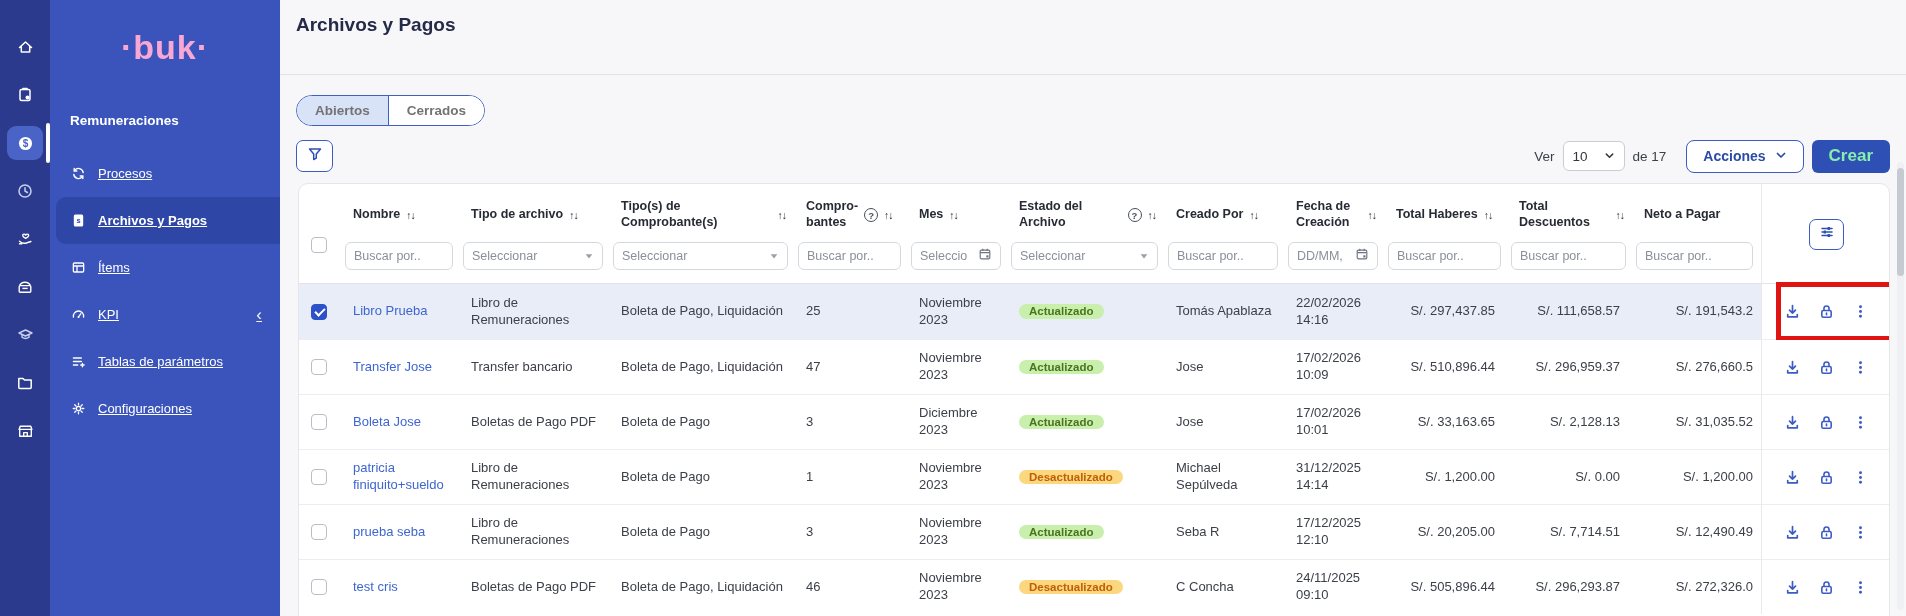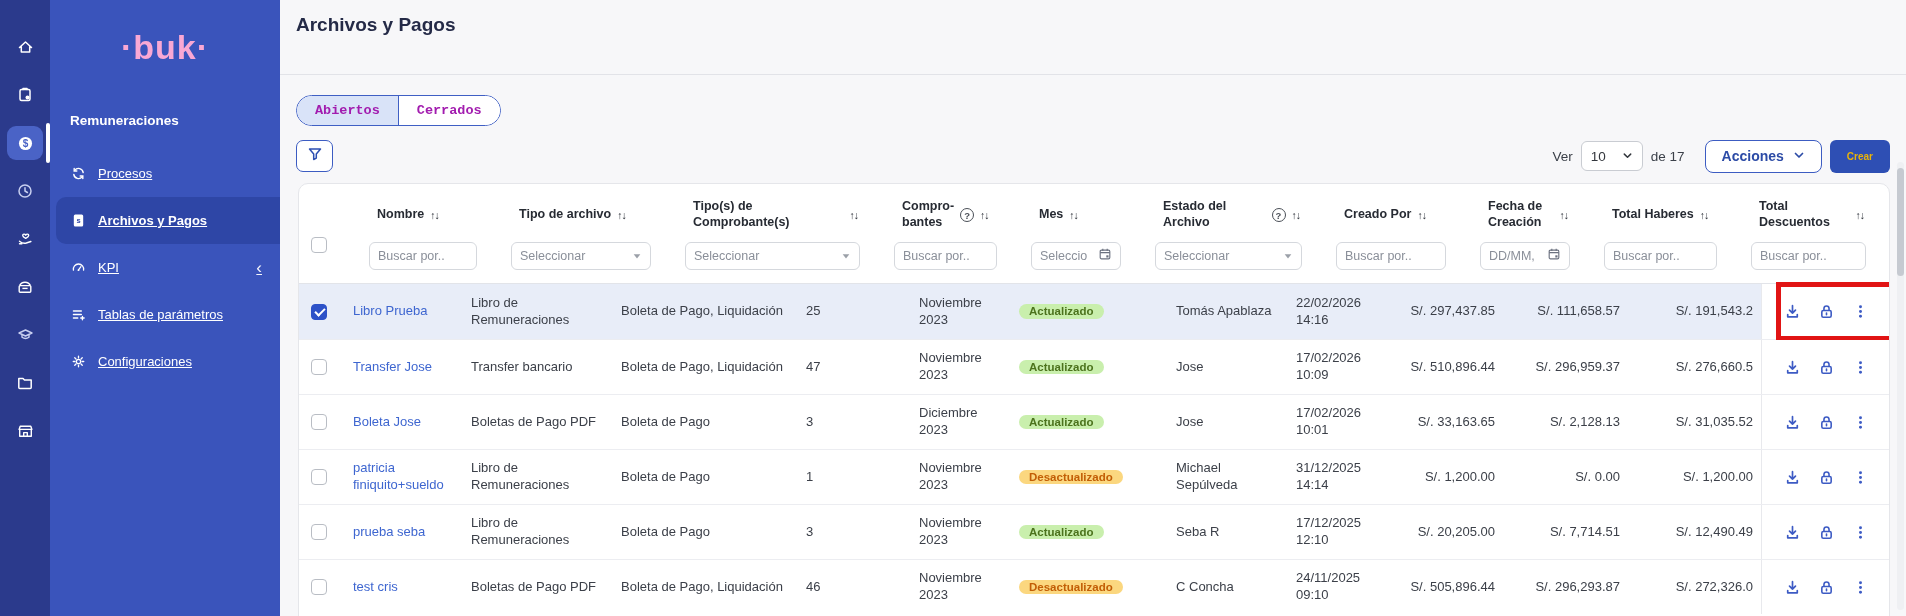--- a/index.html
+++ b/index.html
@@ -28,32 +28,32 @@
   .mi{display:flex;align-items:center;gap:12px;height:47px;padding-left:20px;font-size:13px;color:#fff;cursor:pointer;position:relative;text-decoration:underline;}
   .mi .mic{width:16px;height:16px;display:flex;align-items:center;justify-content:center;flex:0 0 auto;}
   .mi.active{background:var(--sidebar-active-bg);border-radius:10px 0 0 10px;margin-left:6px;padding-left:14px;font-weight:700;}
   .mi .chev{margin-left:auto;margin-right:18px;font-size:17px;line-height:1;opacity:.95;}
 
   
   .main{position:absolute;left:280px;right:0;top:0;bottom:0;background:#F7F7F9;}
   .page-head{height:75px;border-bottom:1px solid #E2E3E8;padding:14px 0 0 16px;}
   .page-title{font-size:19px;font-weight:700;color:#242A47;}
   .tabs{display:inline-flex;margin:20px 0 0 16px;border:1px solid #3F5FC4;border-radius:17px;overflow:hidden;height:31px;background:#fff;}
-  .tab{display:flex;align-items:center;padding:0 18px;font-size:13.5px;font-weight:600;color:#a21caf;cursor:pointer;background:#fff;font-family:Liberation Mono, monospace;}
+  .tab{display:flex;align-items:center;padding:0 18px;font-size:13.5px;font-weight:600;color:#737373;cursor:pointer;background:#fff;}
   .tab.active{background:var(--tab-active-bg);border-right:1px solid #3F5FC4;}
   .controls{display:flex;align-items:center;margin:13px 16px 0 16px;height:34px;}
   .filter-btn{width:37px;height:32px;border:1px solid #3C5CC2;border-radius:7px;background:#fff;display:flex;align-items:center;justify-content:center;cursor:pointer;}
   .right-controls{margin-left:auto;display:flex;align-items:center;gap:8px;font-size:13.5px;color:#3B4049;}
   .pagesize{width:62px;height:30px;border:1px solid #C9CCD2;border-radius:6px;background:#fff;display:flex;align-items:center;padding:0 9px;justify-content:space-between;cursor:pointer;color:#33373D;}
   .btn-acciones{margin-left:12px;height:33px;padding:0 16px;border:1px solid #3C5CC2;border-radius:8px;background:#fff;color:#2C4BA6;font-size:14px;font-weight:600;display:flex;align-items:center;gap:9px;cursor:pointer;}
-  .btn-crear{height:33px;padding:0 17px;border:none;border-radius:6px;background:var(--accent-blue);color:#eab308;font-size:10px;font-weight:700;cursor:pointer;}
+  .btn-crear{height:33px;padding:0 17px;border:none;border-radius:6px;background:var(--accent-blue);color:#86efac;font-size:17px;font-weight:700;cursor:pointer;}
 
   
   .card{margin:10px 16px 0 18px;height:434px;background:#fff;border:1px solid #E5E6EA;border-radius:10px 10px 0 0;overflow:hidden;}
-  .thead{display:grid;grid-template-columns:var(--cols);height:100px;border-bottom:1px solid #E2E4E9;gap:24px;}
+  .thead{display:grid;grid-template-columns:var(--cols);height:100px;border-bottom:1px solid #E2E4E9;}
   .hc{display:flex;flex-direction:column;min-width:0;}
   .hlab-row{height:56px;display:flex;align-items:center;gap:6px;padding:6px 10px 0 10px;min-width:0;}
   .hlab{font-size:12.5px;font-weight:700;color:#272B33;line-height:1.25;white-space:pre-line;}
   .hfil-row{height:44px;display:flex;align-items:flex-start;padding:2px 8px 0 2px;}
   .sort{font-size:10.5px;letter-spacing:-1px;color:#31353D;cursor:pointer;flex:0 0 auto;}
   .help{width:14px;height:14px;border:1.3px solid #4A4F57;border-radius:50%;font-size:9.5px;font-weight:700;color:#4A4F57;display:flex;align-items:center;justify-content:center;flex:0 0 auto;cursor:pointer;}
   .cb{width:16px;height:16px;border:1.5px solid #B9BDC4;border-radius:4px;background:#fff;cursor:pointer;flex:0 0 auto;position:relative;}
   .cb.checked{background:#2D52C8;border-color:#2D52C8;}
   .cb.checked::after{content:"";position:absolute;left:3px;top:3.5px;width:8px;height:4px;border-left:2px solid #fff;border-bottom:2px solid #fff;transform:rotate(-45deg);}
   .hc-check{align-items:center;justify-content:flex-start;display:flex;flex-direction:row;padding:21px 0 0 12px;}
@@ -168,20 +168,29 @@
         <span class="mic">
           <svg width="15" height="15" viewBox="0 0 16 16">
               <rect x="3" y="1.6" width="10" height="12.8" rx="1.6" fill="#fff"></rect>
               <text x="8" y="10.6" font-size="8" font-weight="bold" fill="#2E46A6" text-anchor="middle">s</text>
             </svg>
         </span>
         <span>Archivos y Pagos</span>
       </div>
       <div class="mi">
         <span class="mic">
+          <svg width="15" height="15" viewBox="0 0 16 16" fill="none" stroke="#fff" stroke-width="1.4">
+              <rect x="2.5" y="3.2" width="11" height="9.6" rx="1"></rect>
+              <path d="M2.5 6.4h11M6.4 6.4v6.4"></path>
+            </svg>
+        </span>
+        <span>Ítems</span>
+      </div>
+      <div class="mi">
+        <span class="mic">
           <svg width="15" height="15" viewBox="0 0 16 16" fill="none" stroke="#fff" stroke-width="1.4" stroke-linecap="round">
               <path d="M2.6 10.8a5.5 5.5 0 1 1 10.8 0"></path>
               <path d="M8 10.5l2.6-3.4"></path>
               <circle cx="8" cy="10.8" r="1" fill="#fff" stroke="none"></circle>
             </svg>
         </span>
         <span>KPI</span>
         <span class="chev">‹</span>
       </div>
       <div class="mi">
@@ -388,20 +397,23 @@
               <span class="sort">↑↓</span>
             </div>
           <div class="hfil-row">
               <div class="fbox">
                 <input placeholder="Buscar por.." style="">
               </div>
             </div>
         </div>
 
         <div class="hc">
+          <div class="hlab-row">
+              <span class="hlab">Neto a Pagar</span>
+            </div>
           <div class="hfil-row">
               <div class="fbox">
                 <input placeholder="Buscar por.." style="">
               </div>
             </div>
         </div>
 
         <div class="hc hc-actions">
           <div class="sliders-btn">
             <span>

